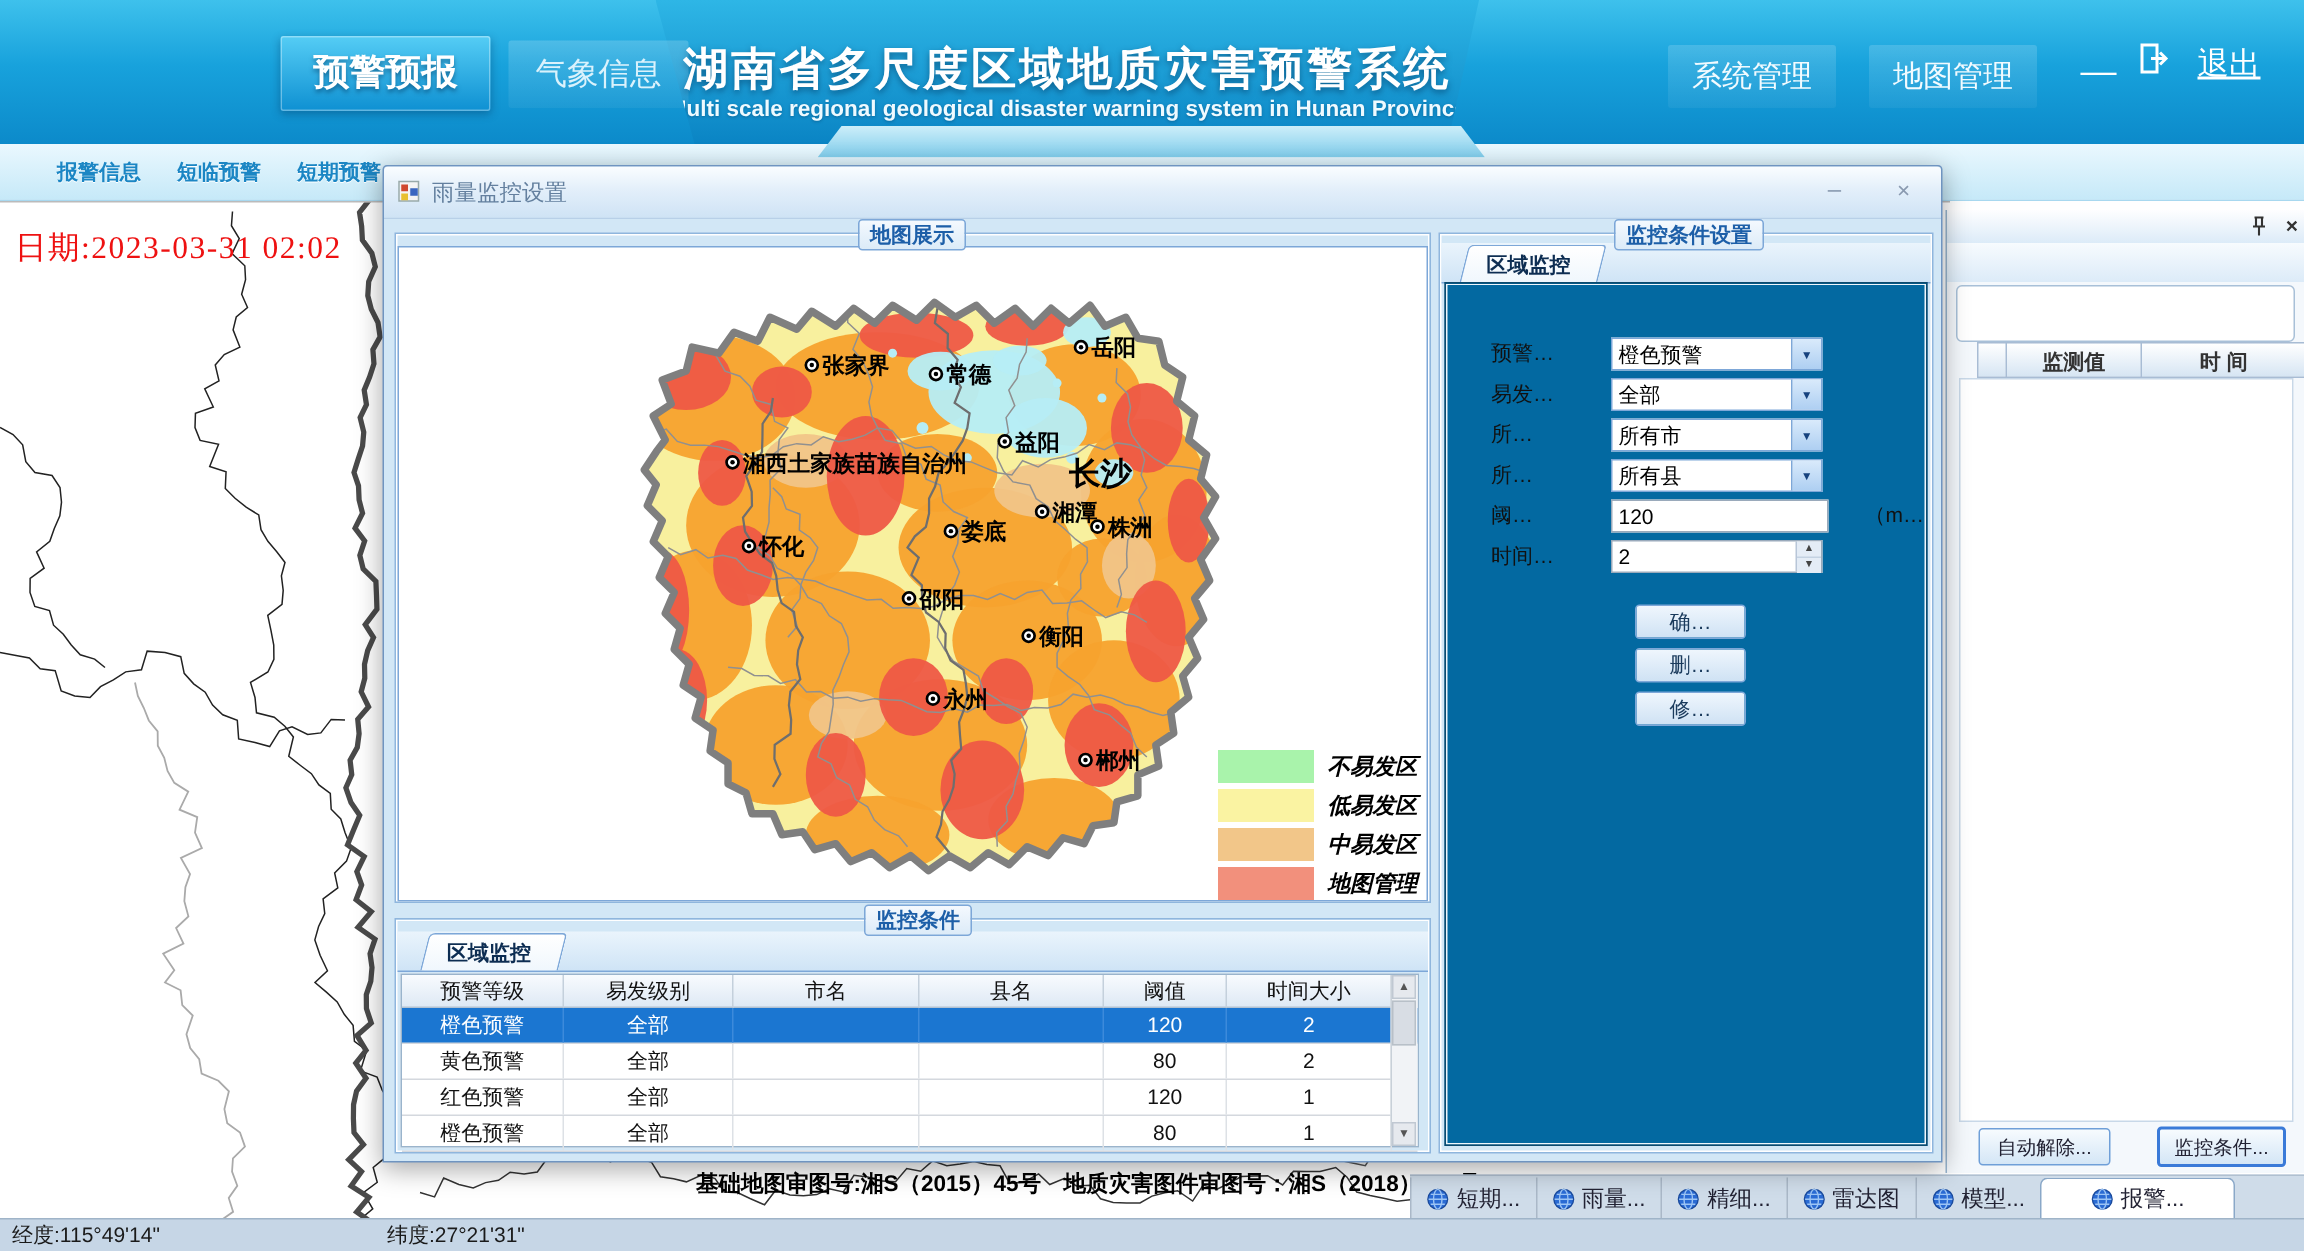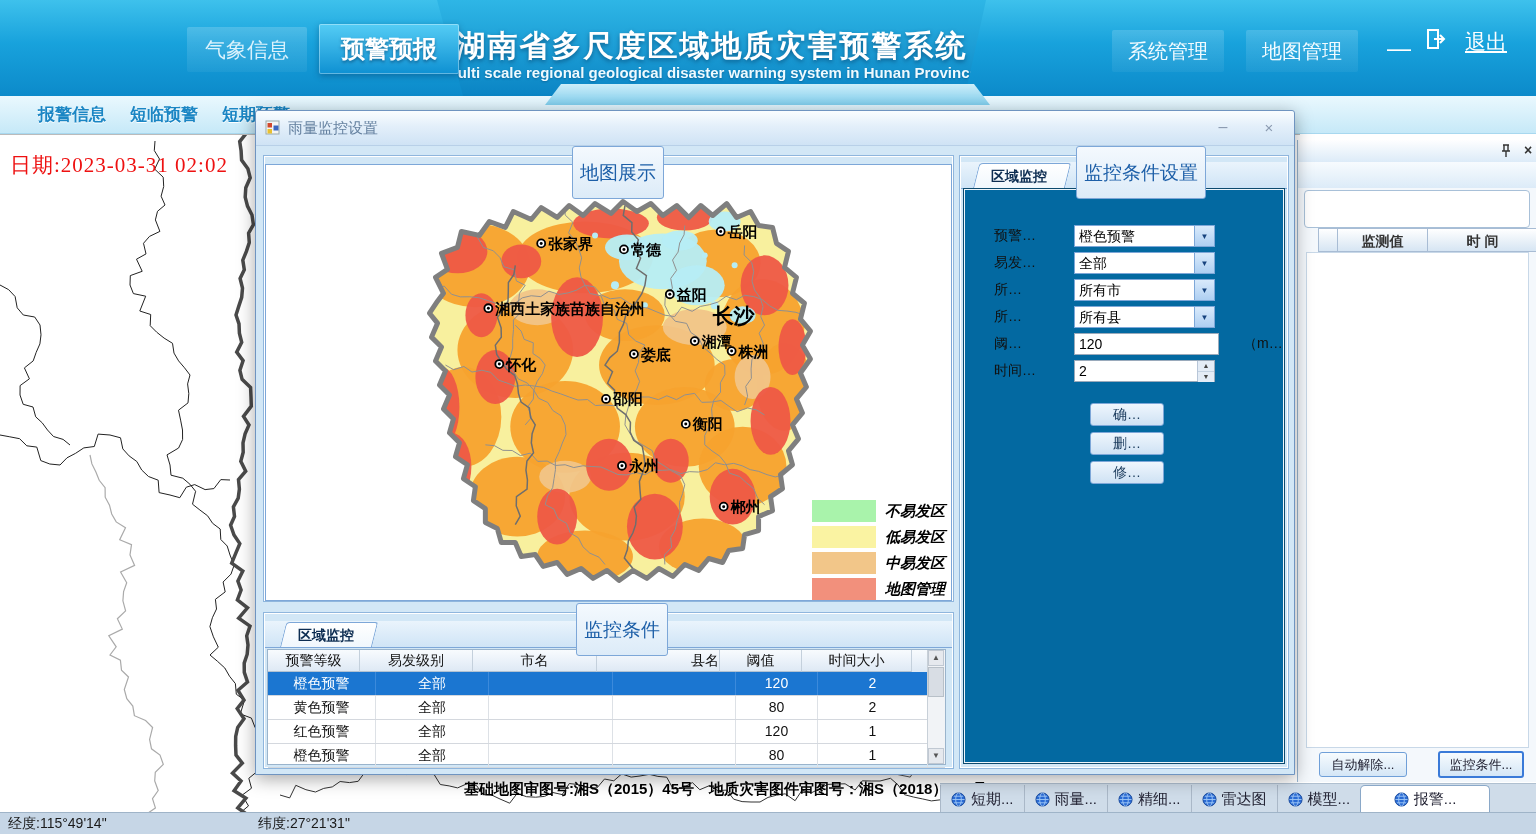--- a/index.html
+++ b/index.html
@@ -31,21 +31,21 @@
     background:linear-gradient(180deg,rgba(255,255,255,.16),rgba(255,255,255,.05));border-radius:2px;}
   #btn-min{position:absolute;left:1383px;top:30px;width:32px;height:36px;color:#fff;
     font-size:24px;text-align:center;line-height:36px;}
   #btn-exit{position:absolute;left:1425px;top:28px;height:38px;display:flex;gap:18px;
     color:#fff;font-size:21px;text-decoration:underline;}
 
   
   #subnav{position:absolute;left:0;top:96px;width:1536px;height:38px;
     background:linear-gradient(180deg,#eaf8fe,#c6e9f8);border-bottom:1px solid #a8d8ef;
     display:flex;align-items:center;padding-left:38px;gap:24px;box-sizing:border-box;}
-  .subitem{font-size:17px;font-weight:bold;color:#1b86c4;text-shadow:0 1px 0 #fff;text-align:center;}
+  .subitem{font-size:14px;font-weight:bold;color:#1b86c4;text-shadow:0 1px 0 #fff;text-align:center;}
 
   
   #mainmap{position:absolute;left:0;top:134px;width:1300px;height:678px;background:#fff;
     border-top:1px solid #bbb;}
   #date-text{position:absolute;left:10px;top:16px;font-family:"Liberation Serif","DejaVu Serif",serif;
     font-size:21px;color:#ee1111;letter-spacing:1px;}
   #approval-text{position:absolute;left:464px;top:645px;font-size:15px;font-weight:bold;color:#000;}
 
   
   #dock{position:absolute;left:1297px;top:140px;width:239px;height:642px;background:#f4f8fc;
@@ -95,21 +95,21 @@
     background:linear-gradient(180deg,#fafdff 0%,#e3effa 45%,#cfe3f5 100%);
     border-bottom:1px solid #b8d0e8;border-radius:3px 3px 0 0;}
   #dlg-title-text{position:absolute;left:32px;top:8px;font-size:15px;color:#64809f;}
   #dlg-icon{position:absolute;left:9px;top:9px;}
   #dlg-min{position:absolute;left:952px;top:6px;width:30px;height:22px;text-align:center;
     font-size:16px;color:#8a9ab0;line-height:20px;}
   #dlg-close{position:absolute;left:998px;top:6px;width:30px;height:22px;text-align:center;
     font-size:15px;color:#8a9ab0;line-height:22px;}
 
   .chip{position:absolute;background:linear-gradient(#f4f9fe,#dcebf8);border:1px solid #7da7d8;
-    border-radius:3px;font-size:19px;font-weight:normal;color:#1d5fa8;padding:16px 7px;height:19px;
+    border-radius:3px;font-size:14px;font-weight:bold;color:#1d5fa8;padding:0 7px;height:19px;
     line-height:19px;z-index:4;}
   #chip-map{left:316px;top:35px;}
   #chip-cond{left:320px;top:492px;}
   #chip-set{left:820px;top:35px;}
 
   .grp{position:absolute;border:1px solid #8fb6dd;box-shadow:inset 0 0 0 1px #fff;box-sizing:border-box;}
   #grp-map{left:7px;top:44px;width:691px;height:447px;}
   #maparea{position:absolute;left:1px;top:8px;width:687px;height:437px;background:#fff;
     border:1px solid #7da7d8;box-sizing:border-box;overflow:hidden;}
   #legend{position:absolute;left:546px;top:333px;}
@@ -174,22 +174,22 @@
 <body>
 
 <div id="app">
 
   <div id="header">
     <div id="hdr-center">
       <div id="hdr-title">湖南省多尺度区域地质灾害预警系统</div>
       <div id="hdr-sub">Multi scale regional geological disaster warning system in Hunan Province</div>
     </div>
     <div id="nav-left">
+        <div class="hbtn act">预警预报</div>
         <div class="hbtn">气象信息</div>
-        <div class="hbtn act">预警预报</div>
       </div>
     <div id="nav-right">
         <div class="hbtn2">系统管理</div>
         <div class="hbtn2">地图管理</div>
       </div>
     <div id="btn-min">—</div>
     <div id="btn-exit">
       <svg width="22" height="22" viewBox="0 0 22 22">
         <path d="M3 2 h10 v18 h-10 z" fill="none" stroke="#fff" stroke-width="2"></path>
         <path d="M9 11 h9 M15 7 l4 4 -4 4" fill="none" stroke="#fff" stroke-width="2"></path>
@@ -443,24 +443,24 @@
           </div>
       </div>
     </div>
 
     <div class="chip" id="chip-cond">监控条件</div>
     <div class="grp" id="grp-cond">
       <div class="tstrip" id="cond-strip"></div>
       <div class="wtab" id="cond-tab">区域监控</div>
       <div id="condtable">
         <div id="ct-head">
-            <div class="thc" style="width: 92px;">预警等级</div>
+            <div class="thc" style="width: 108px;">预警等级</div>
             <div class="thc" style="width: 113px;">易发级别</div>
             <div class="thc" style="width: 124px;">市名</div>
-            <div class="thc" style="width: 123px; text-align: right;">县名</div>
+            <div class="thc" style="width: 123px;">县名</div>
             <div class="thc" style="width: 82px;">阈值</div>
             <div class="thc" style="width: 110px;">时间大小</div>
           </div>
         <div id="ct-body">
             <div class="trow tsel">
               <div class="tdc" style="width: 108px;">橙色预警</div>
               <div class="tdc" style="width: 113px;">全部</div>
               <div class="tdc" style="width: 124px;"></div>
               <div class="tdc" style="width: 123px;"></div>
               <div class="tdc" style="width: 82px;">120</div>

